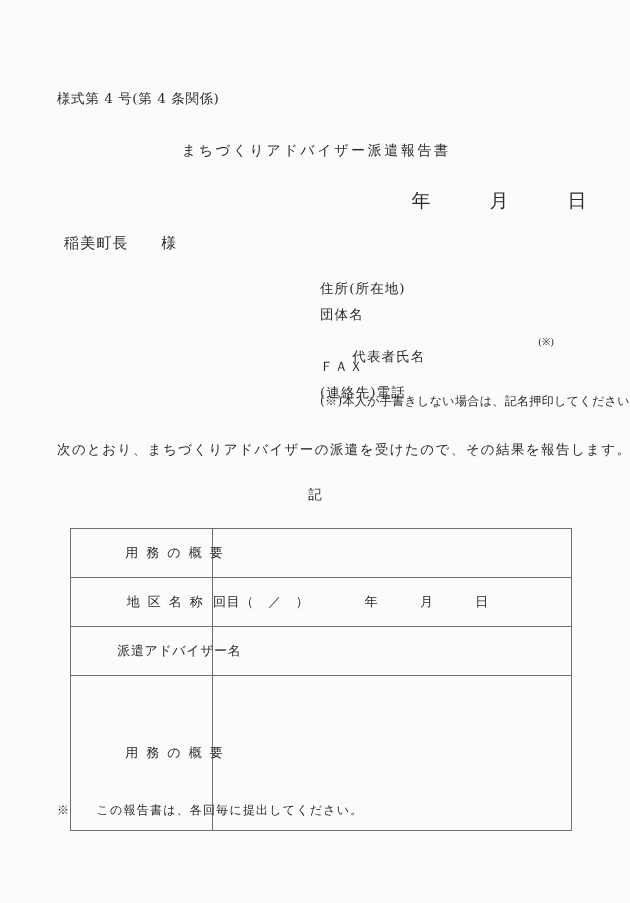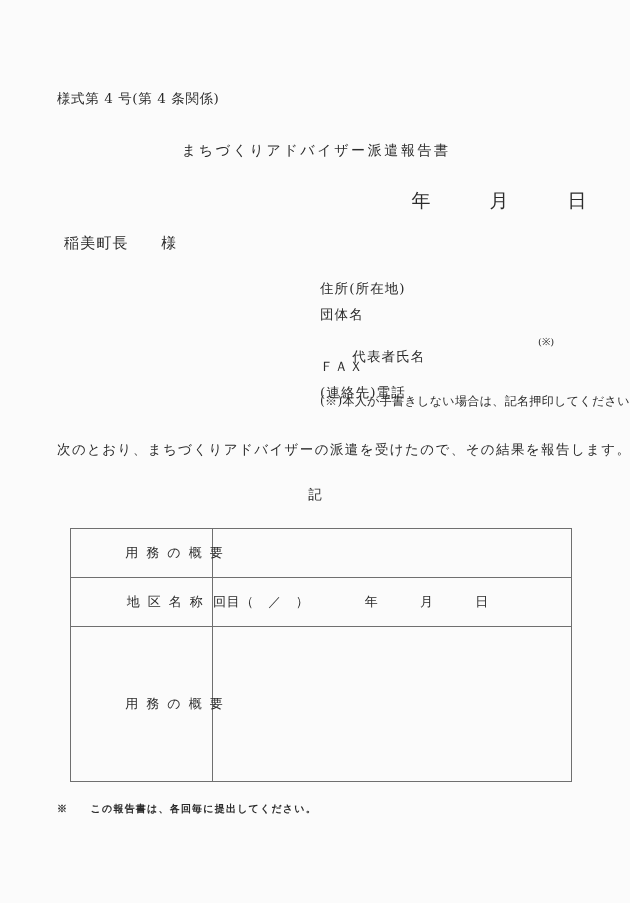--- a/index.html
+++ b/index.html
@@ -156,23 +156,22 @@
   }
   .row-h1 { height: 40px; }
   .row-h2 { height: 40px; }
   .row-h3 { height: 41px; }
   .row-h4 { height: 155px; padding-left: 16px; }
 
   
   .footer-note {
     left: 57px;
     top: 804px;
-    font-size: 10px;
+    font-size: 12px;
     letter-spacing: 1.2px;
-    font-weight: bold;
   }
 </style>
 </head>
 <body>
 
 <div class="page">
 
   <div class="t form-no">様式第 4 号(第 4 条関係)</div>
 
   <div class="t doc-title">まちづくりアドバイザー派遣報告書</div>
@@ -209,20 +208,26 @@
           <span class="label-spread">用務の概要</span>
         </td>
         <td class="value-cell"></td>
       </tr>
       <tr class="row-h2">
         <td class="label-cell">
           <span class="label-spread">地区名称</span>
         </td>
         <td class="value-cell">回目（　／　）　　　　年　　　月　　　日</td>
       </tr>
+      <tr class="row-h3">
+        <td class="label-cell">
+          <span class="label-tight">派遣アドバイザー名</span>
+        </td>
+        <td class="value-cell"></td>
+      </tr>
       <tr class="row-h4">
         <td class="label-cell">
           <span class="label-spread">用務の概要</span>
         </td>
         <td class="value-cell"></td>
       </tr>
     </tbody>
   </table>
 
   <div class="t footer-note">※　　この報告書は、各回毎に提出してください。</div>

